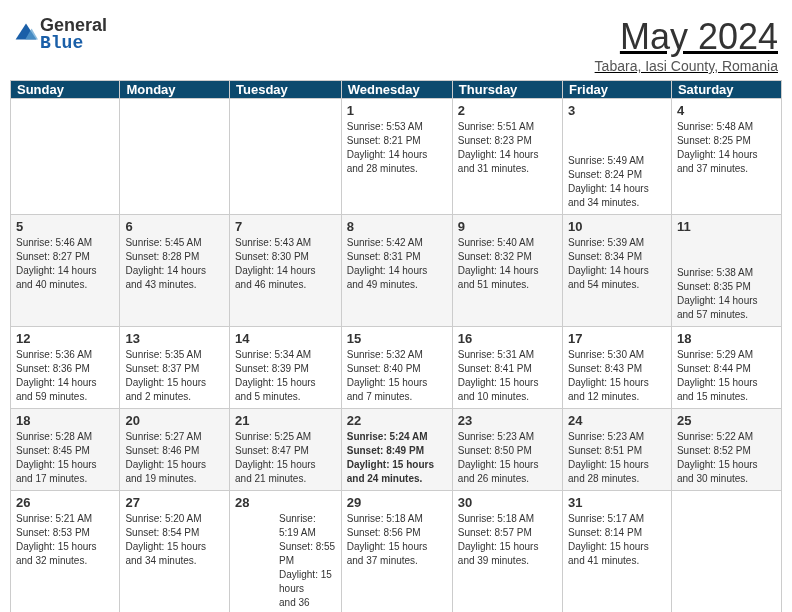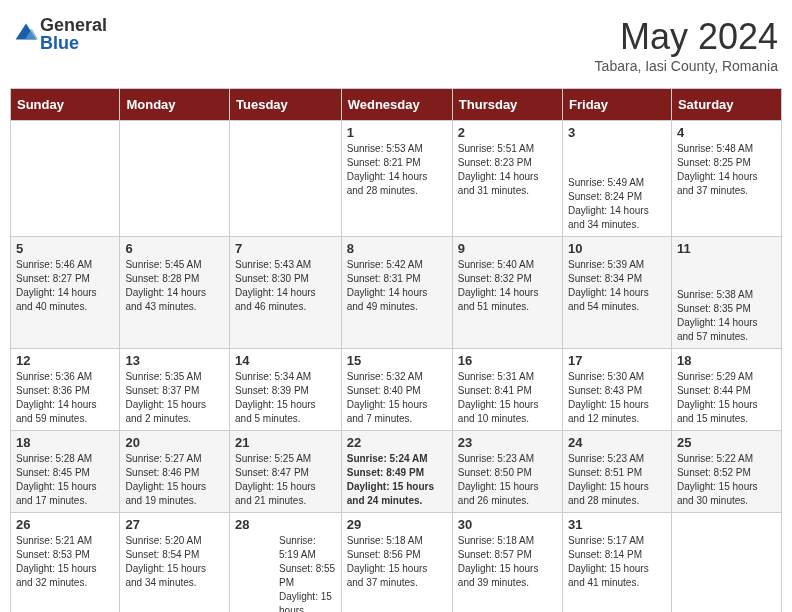--- a/index.html
+++ b/index.html
@@ -7,53 +7,53 @@
       font-family: Arial, sans-serif;
       background: #fff;
       width: 792px;
       min-height: 612px;
       padding: 10px;
     }
     .header {
       display: flex;
       justify-content: space-between;
       align-items: flex-start;
-      margin-bottom: 8px;
       padding: 6px 4px;
     }
     .logo {
       display: flex;
       align-items: center;
     }
     .logo-icon {
       width: 24px;
       height: 24px;
       margin-right: 2px;
     }
     .title-block {
       text-align: right;
+      text-decoration: underline;
     }
     .month-title {
       font-size: 36px;
       color: #333;
       font-weight: normal;
     }
     .subtitle {
       font-size: 14px;
       color: #555;
     }
     .calendar {
       width: 100%;
       border-collapse: collapse;
     }
     .calendar th {
-      background-color: #7f1d1d;
+      background-color: #0c4a6e;
       color: white;
       text-align: left;
-      padding: 8px 6px;
+      padding: 1px 6px;
       font-size: 13px;
       border: 1px solid #ccc;
     }
     .calendar td {
       vertical-align: top;
       border: 1px solid #ccc;
       padding: 4px 5px;
       width: 113px;
       min-height: 85px;
       background: #fff;
@@ -87,21 +87,21 @@
 <body>
 
 <div class="header">
   <div class="logo">
     <svg class="logo-icon" viewBox="0 0 30 30">
       <polygon points="15,2 28,22 2,22" fill="#1a5fa8"></polygon>
       <polygon points="22,8 30,22 14,22" fill="#5ba0d0" opacity="0.7"></polygon>
     </svg>
     <div class="logo-wrapper">
       <span style="color:#333;font-size:18px;font-weight:bold;">General</span>
-      <span style="color:#1a5fa8;font-size:18px;font-weight:bold;">Blue</span>
+      <span style="color:#1a5fa8;font-size:18px;font-weight:bold;font-family:Liberation Mono, monospace;">Blue</span>
     </div>
   </div>
   <div class="title-block">
     <div class="month-title">May 2024</div>
     <div class="subtitle">Tabara, Iasi County, Romania</div>
   </div>
 </div>
 
 <table class="calendar">
   <thead>

